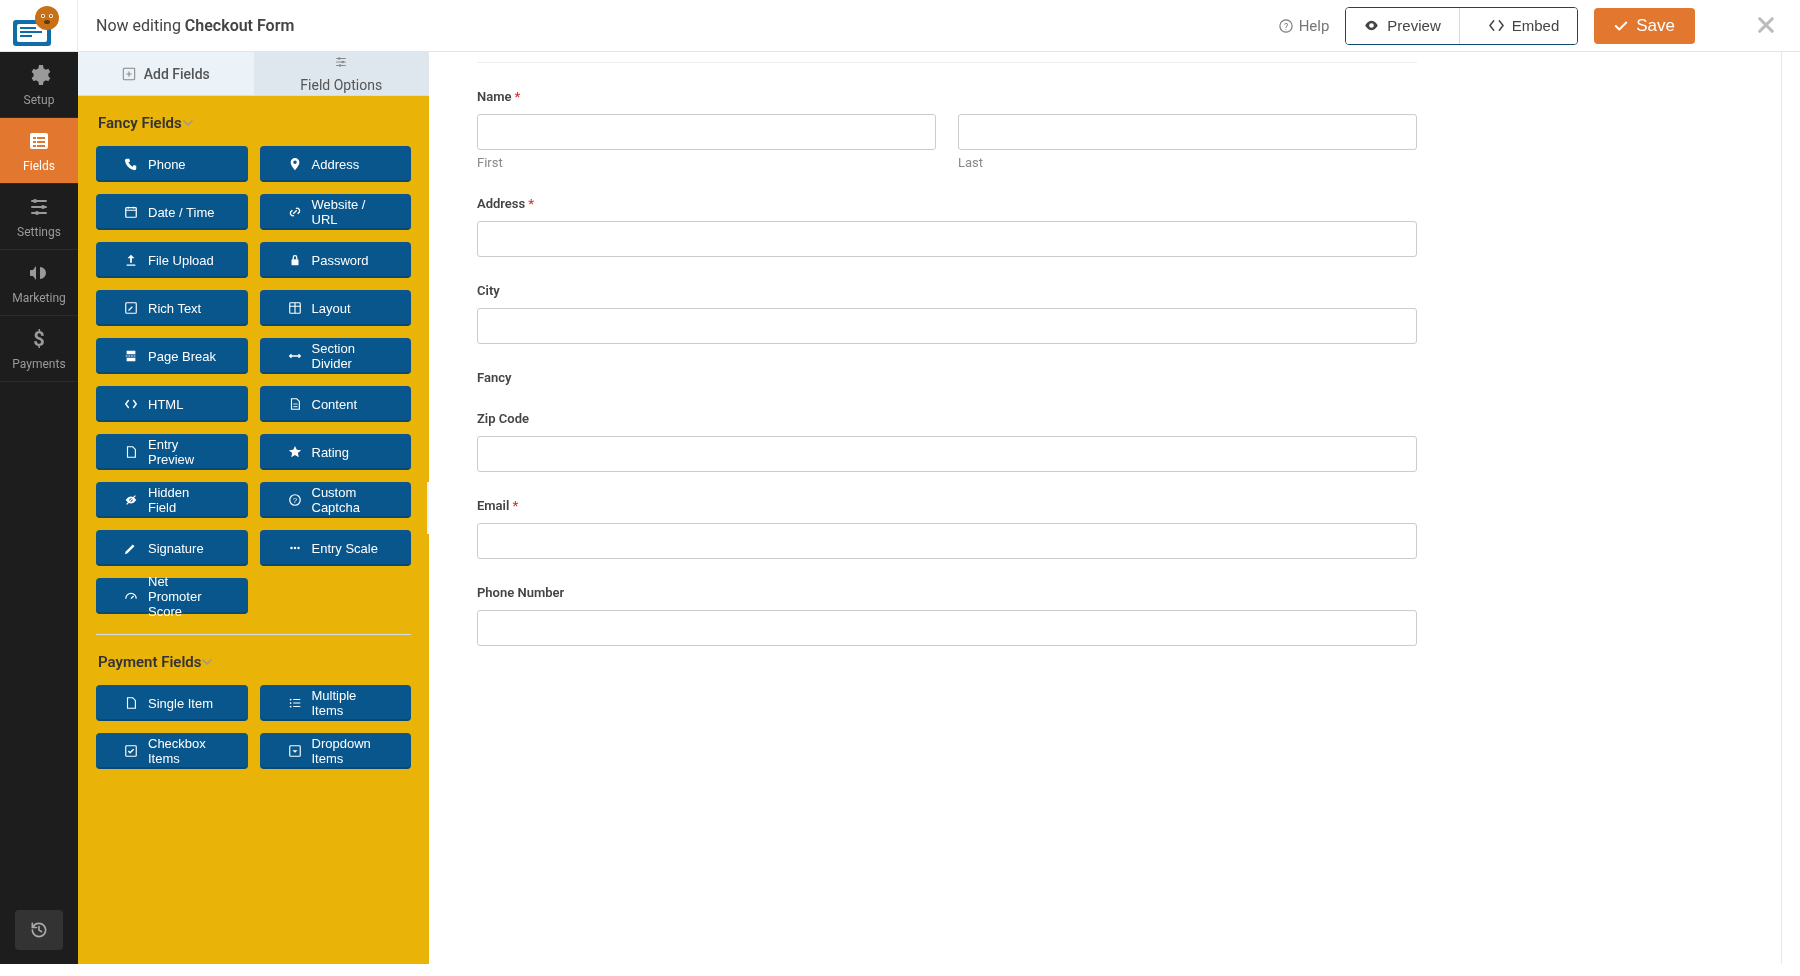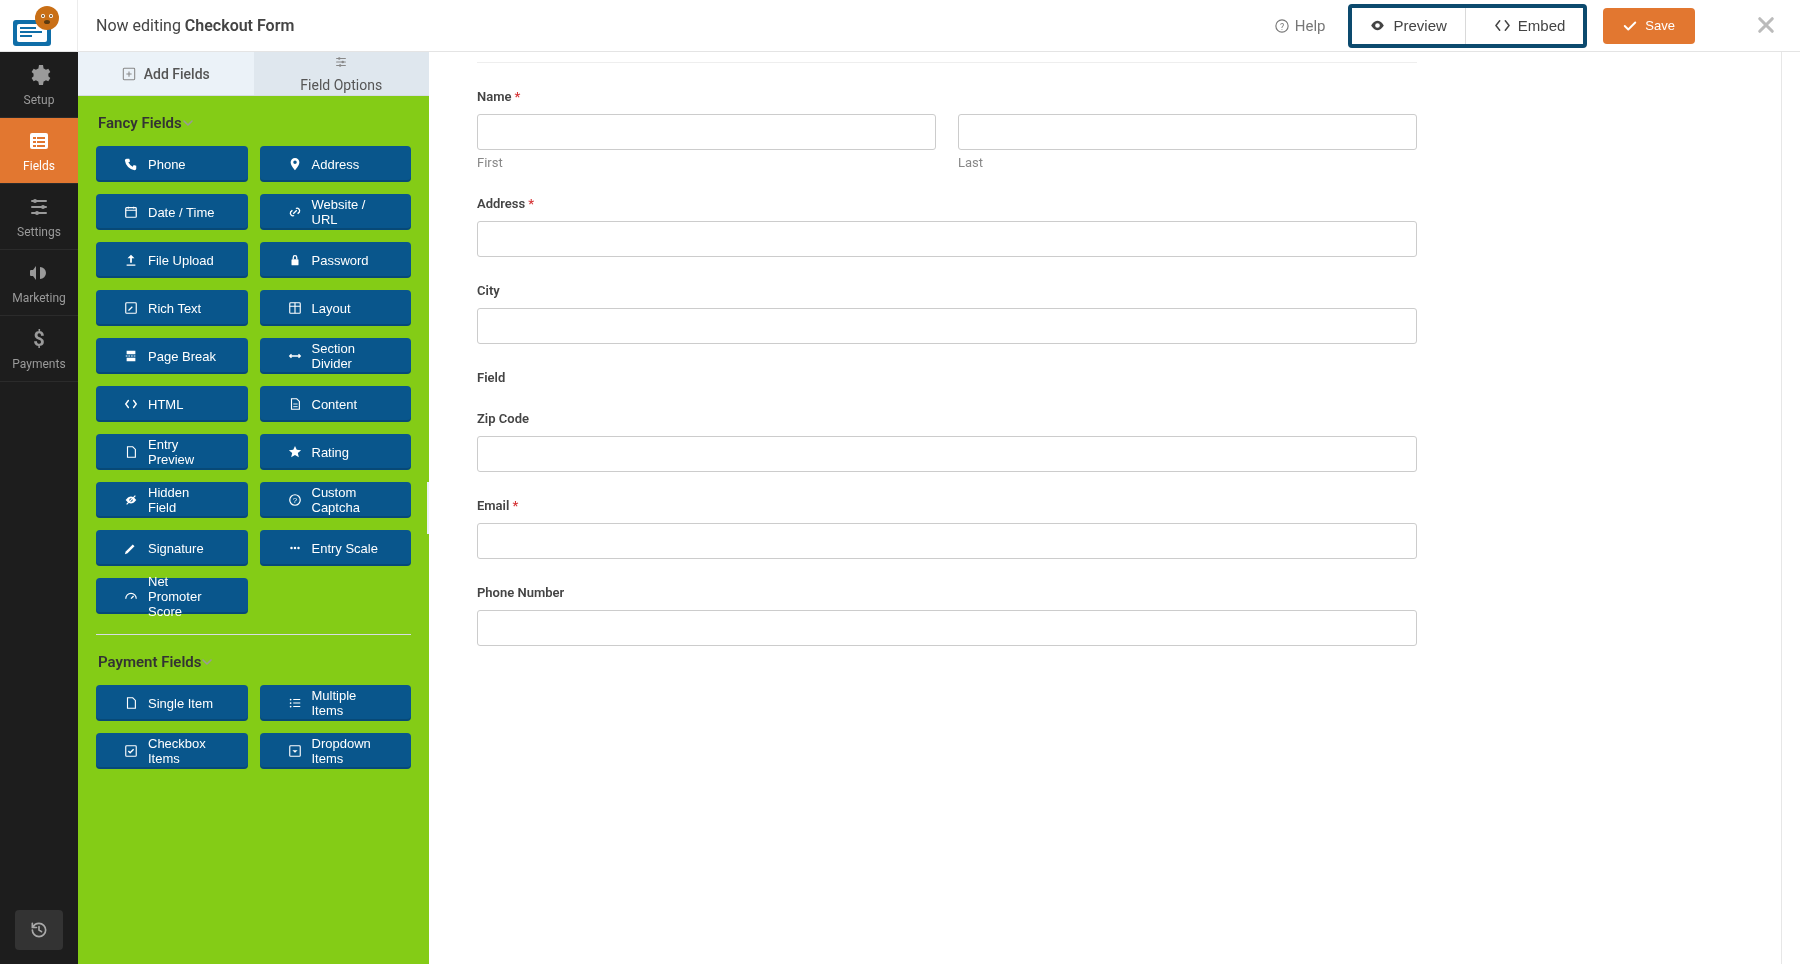--- a/index.html
+++ b/index.html
@@ -30,31 +30,31 @@
       border-right: 1px solid #ececec;
     }
     .logo-svg { width: 52px; height: 40px; }
     .editing-text { margin-left: 18px; font-size: 16px; color: #444; }
     .editing-text .strong { font-weight: 600; color: #444; }
 
     .topbar-right { margin-left: auto; display: flex; align-items: center; gap: 16px; }
     .help-link { color: #777; display: flex; align-items: center; gap: 6px; font-size: 15px; cursor: pointer; }
     .help-link svg { width: 14px; height: 14px; }
 
-    .btn-group { display: flex; border: 4px solid #0c4a6e; border-radius: 4px; overflow: hidden; margin-left: 7px; }
+    .btn-group { display: flex; border: 1px solid #0c4a6e; border-radius: 4px; overflow: hidden; }
     .btn-group .tb-btn {
       padding: 0 18px; height: 36px; background: #fff; border: none;
       display: flex; align-items: center; gap: 8px; font-size: 15px;
       color: #444; cursor: pointer;
     }
     .btn-group .tb-btn + .tb-btn { border-left: 1px solid #d9d9d9; padding-left: 29px; }
 
     .save-btn {
       height: 36px; padding: 16px 20px; background: #e27730; color: #fff;
-      border: none; border-radius: 4px; font-size: 13px; font-weight: 500;
+      border: none; border-radius: 4px; font-size: 17px; font-weight: 500;
       display: flex; align-items: center; gap: 8px; cursor: pointer;
     }
     .close-x { color: #bbb; font-size: 26px; margin-left: 8px; cursor: pointer; padding: 4px; }
     .sep-vert { width: 1px; height: 100%; background: #ececec; margin: 0 8px; align-self: stretch;}
 
     
     .app-body { display: flex; height: calc(100% - 64px); }
 
     
     .dark-rail {
@@ -72,21 +72,21 @@
       margin-top: auto; padding: 14px; display: flex; justify-content: center;
     }
     .revisions-btn {
       width: 48px; height: 40px; background: #333; border-radius: 4px;
       display: flex; align-items: center; justify-content: center; cursor: pointer;
     }
     .revisions-btn svg { width: 20px; height: 20px; color: #aaa; }
 
     
     .fields-panel {
-      width: 351px; background: #84cc16; display: flex; flex-direction: column;
+      width: 351px; background: #eab308; display: flex; flex-direction: column;
       flex-shrink: 0; position: relative;
     }
     .panel-tabs {
       display: flex; height: 44px; border-bottom: 1px solid #d6dde3;
     }
     .panel-tab {
       flex: 1; display: flex; align-items: center; justify-content: center;
       gap: 8px; font-size: 14px; color: #555; cursor: pointer;
     }
     .panel-tab.active { background: #ebf2f8; font-weight: 500; }
@@ -505,21 +505,21 @@
         <label class="form-label"><span>Address</span><span class="req">*</span></label>
         <input type="text" class="text-input" style="">
       </div>
 
       <div class="form-group">
         <label class="form-label">City</label>
         <input type="text" class="text-input" style="">
       </div>
 
       <div class="form-group">
-        <label class="form-label">Field</label>
+        <label class="form-label">Fancy</label>
       </div>
 
       <div class="form-group">
         <label class="form-label">Zip Code</label>
         <input type="text" class="text-input" style="">
       </div>
 
       <div class="form-group">
         <label class="form-label"><span>Email</span><span class="req">*</span></label>
         <input type="text" class="text-input" style="">

